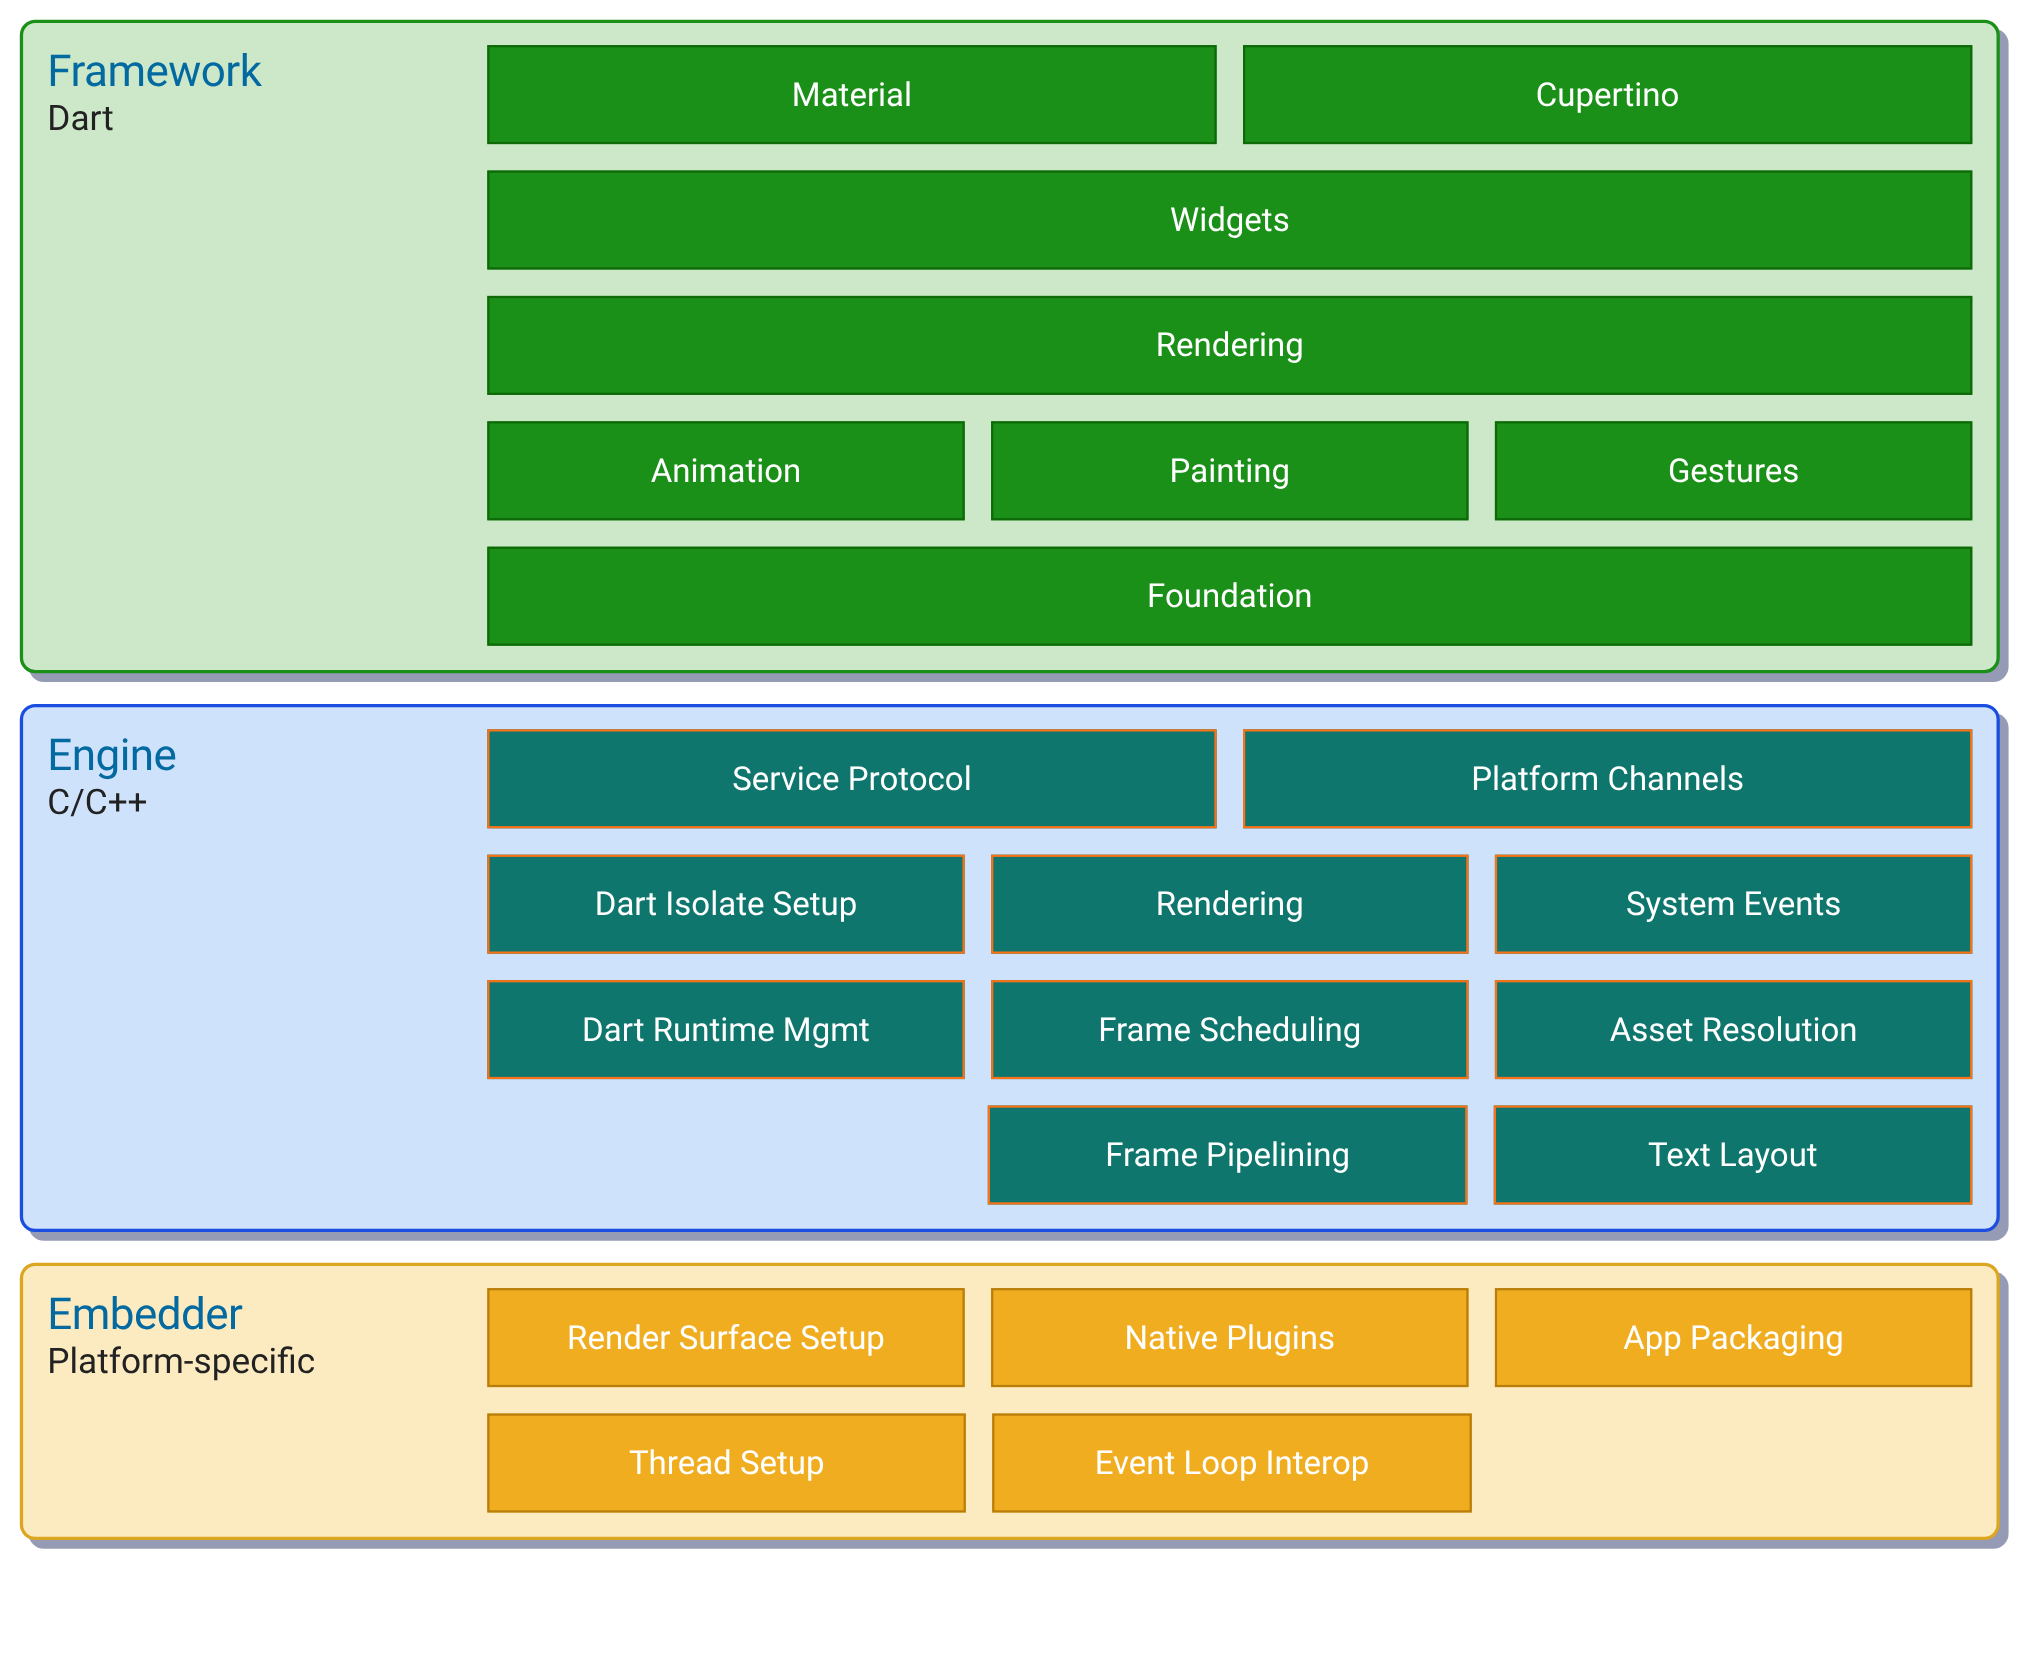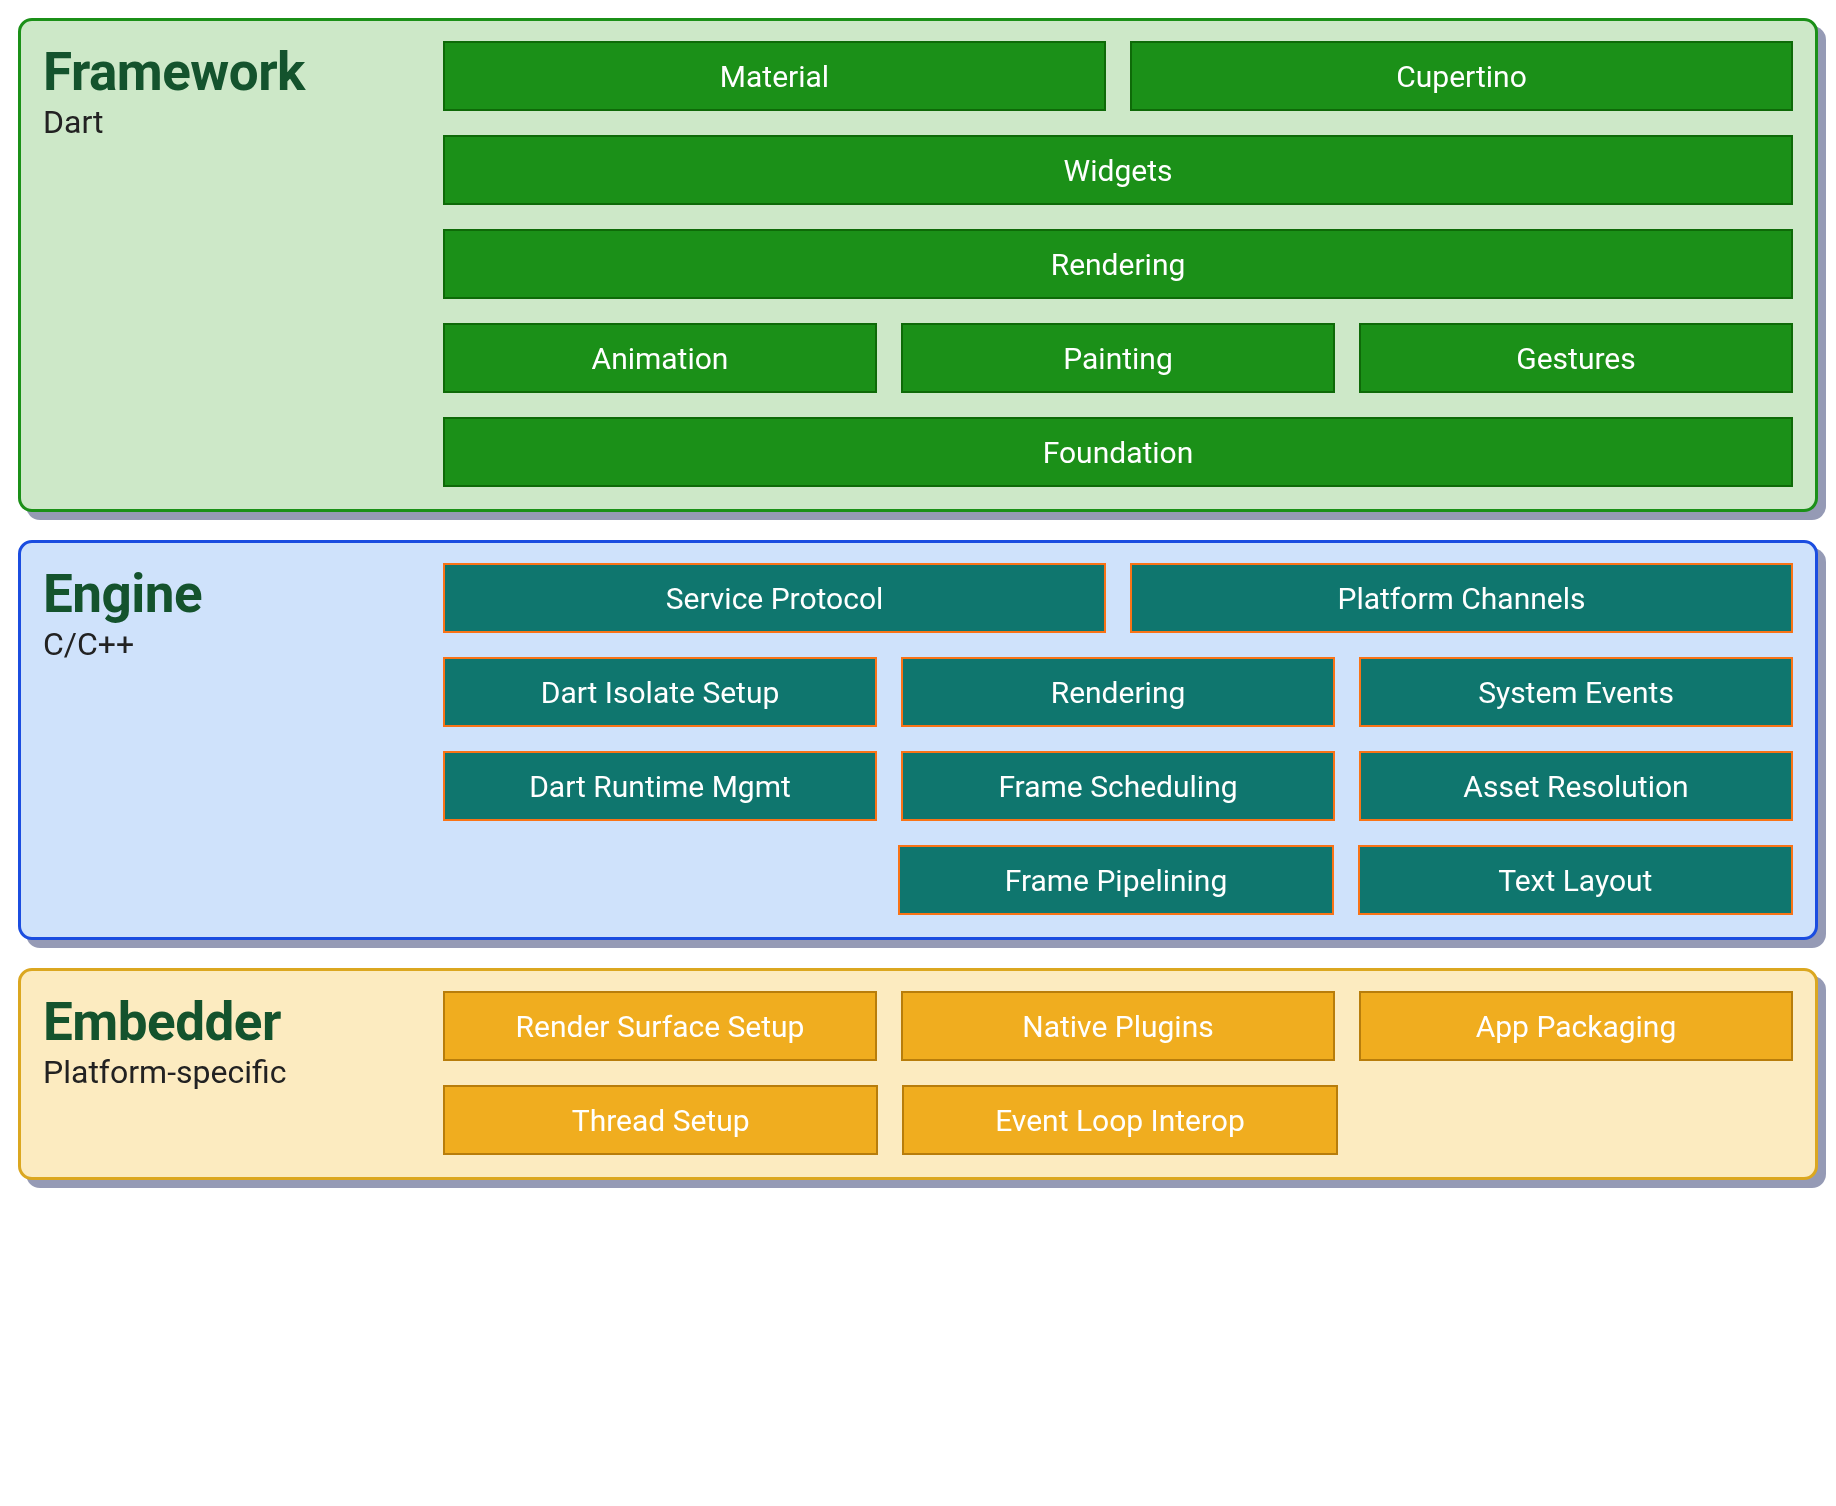--- a/index.html
+++ b/index.html
@@ -36,43 +36,43 @@
     .layer-embedder {
       background: #fcebc0;
       border: 3px solid #dba720;
     }
     .layer-label {
       width: 400px;
       flex-shrink: 0;
       padding-top: 0px;
     }
     .layer-title {
-      font-size: 53px;
-      font-weight: 700;
-      color: #14532d;
+      font-size: 40px;
+      font-weight: 400;
+      color: #0369a1;
       letter-spacing: -0.5px;
     }
     .layer-subtitle {
       font-size: 32px;
       font-weight: 400;
       color: #222;
       margin-top: 0px;
     }
     .layer-content {
       flex: 1;
       display: flex;
       flex-direction: column;
       gap: 24px;
     }
     .row {
       display: flex;
       gap: 24px;
     }
     .cell {
-      height: 70px;
+      height: 90px;
       display: flex;
       align-items: center;
       justify-content: center;
       font-size: 30px;
       font-weight: 400;
       color: #fff;
       border-radius: 0;
     }
     .cell-green {
       background: #1b9018;

